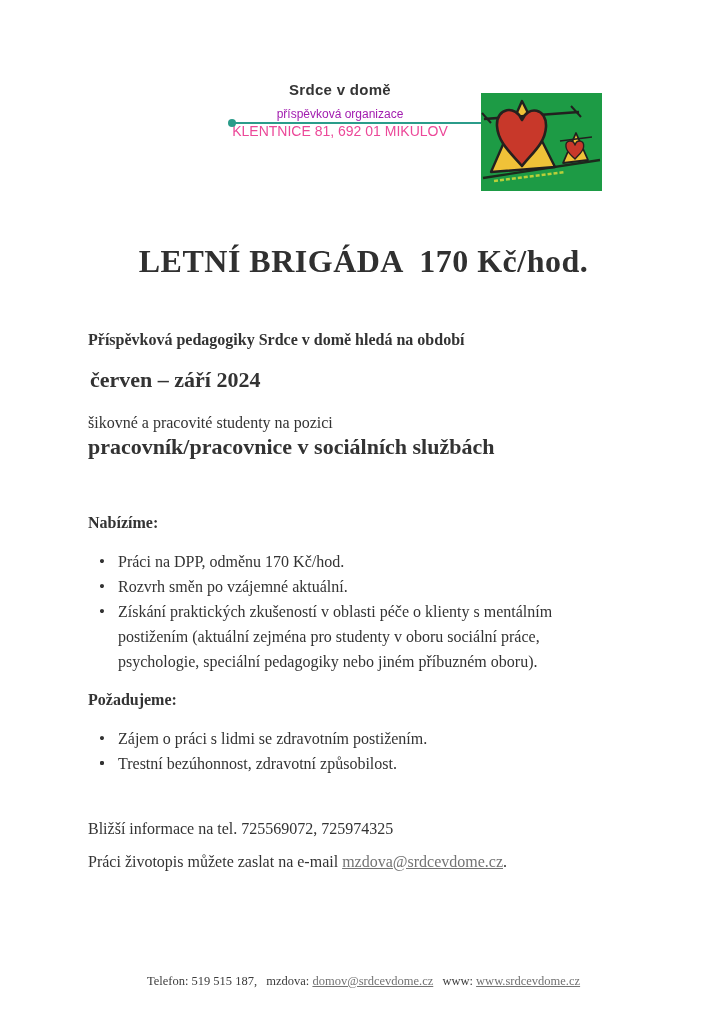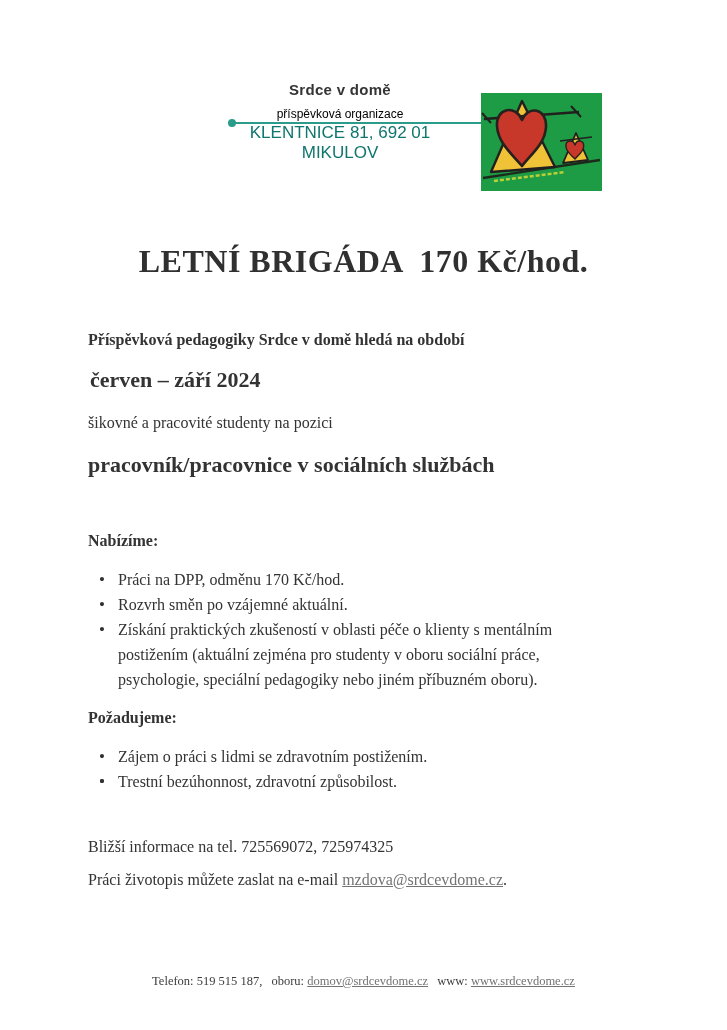--- a/index.html
+++ b/index.html
@@ -6,37 +6,37 @@
   .page{
     position:relative;width:727px;height:1030px;background:#ffffff;
     font-family:"Liberation Serif",serif;color:#333333;overflow:hidden;margin:0 auto;
   }
   
   .header-text{
     position:absolute;left:212px;top:81px;width:256px;text-align:center;
     font-family:"Liberation Sans",sans-serif;color:#3a3a3a;
   }
   .org-name{font-size:15px;font-weight:bold;letter-spacing:.3px;margin:0 0 9px 0;color:#343434;}
-  .org-type{font-size:12px;margin:0 0 2px 0;color:#000000;}
-  .org-address{font-size:17px;margin:0;color:#0f766e;}
+  .org-type{font-size:12px;margin:0 0 2px 0;color:#a21caf;}
+  .org-address{font-size:14px;margin:0;color:#ec4899;}
   .header-rule{position:absolute;left:233px;top:122px;width:249px;height:2px;background:#2b9c8a;}
   .header-rule-dot{position:absolute;left:-5px;top:-3px;width:8px;height:8px;border-radius:50%;background:#2b9c8a;}
   .logo{position:absolute;left:481px;top:93px;width:121px;height:98px;}
   .logo svg{display:block;width:100%;height:100%;}
   
   .title{
     position:absolute;left:0;top:243px;width:100%;text-align:center;
     font-size:32px;font-weight:bold;color:#303030;letter-spacing:.5px;white-space:pre;margin:0;
   }
   
   .content{position:absolute;left:88px;top:330px;width:535px;font-size:16px;line-height:20px;}
   .intro-line1{font-weight:bold;margin:0;}
   .intro-period{font-weight:bold;font-size:22px;line-height:26px;margin:17px 0 0 2px;}
   .intro-line2{margin:20px 0 0 0;}
-  .intro-position{font-weight:bold;font-size:22px;line-height:27px;margin:18px 0 0 0;}
+  .intro-position{font-weight:bold;font-size:22px;line-height:27px;margin:0 0 0 0;}
   .sec-heading{font-weight:bold;margin:53px 0 0 0;}
   .sec-heading.req{margin-top:16px;}
   ul.blist{list-style:none;margin:16px 0 0 0;padding:0;}
   ul.blist li{position:relative;padding-left:30px;line-height:25px;}
   .bullet{position:absolute;left:11px;top:0;font-size:17px;}
   .contact-info{margin:42px 0 0 0;line-height:21px;}
   .contact-cv{margin:12px 0 0 0;line-height:21px;}
   a.doc-link{color:#737373;text-decoration:underline;}
   
   .footer{
@@ -120,19 +120,19 @@
         <span class="li-text">Trestní bezúhonnost, zdravotní způsobilost.</span>
       </li>
       </ul>
 
     <p class="contact-info">Bližší informace na tel. 725569072, 725974325</p>
     <p class="contact-cv"><span>Práci životopis můžete zaslat na e-mail </span><a class="doc-link" href="#">mzdova@srdcevdome.cz</a><span>.</span></p>
   </div>
 
   <div class="footer">
     <span>Telefon: 519 515 187,</span><span class="sep"></span>
-    <span>oboru:</span>
+    <span>mzdova:</span>
     <a class="doc-link" href="#">domov@srdcevdome.cz</a><span class="sep"></span>
     <span>www:</span>
     <a class="doc-link" href="#">www.srdcevdome.cz</a>
   </div>
 
 </div>
 
 </body></html>

